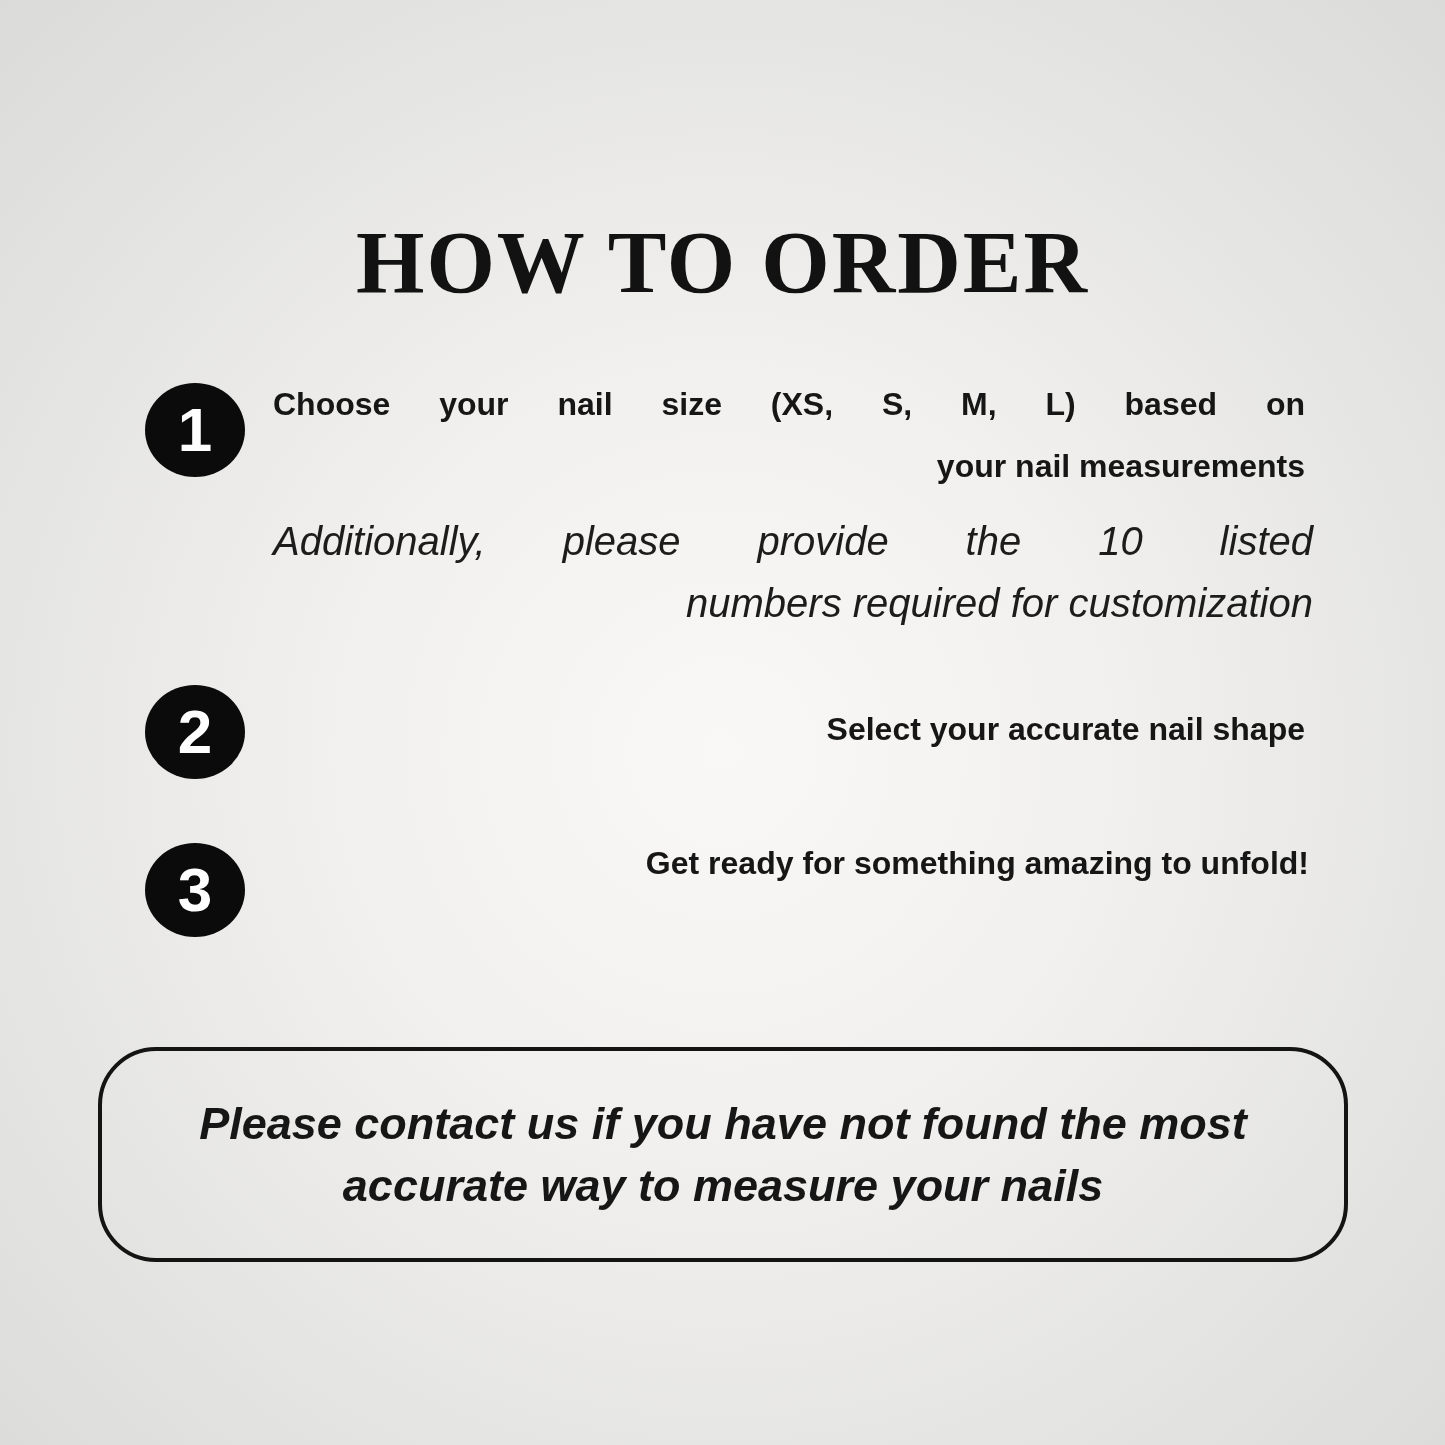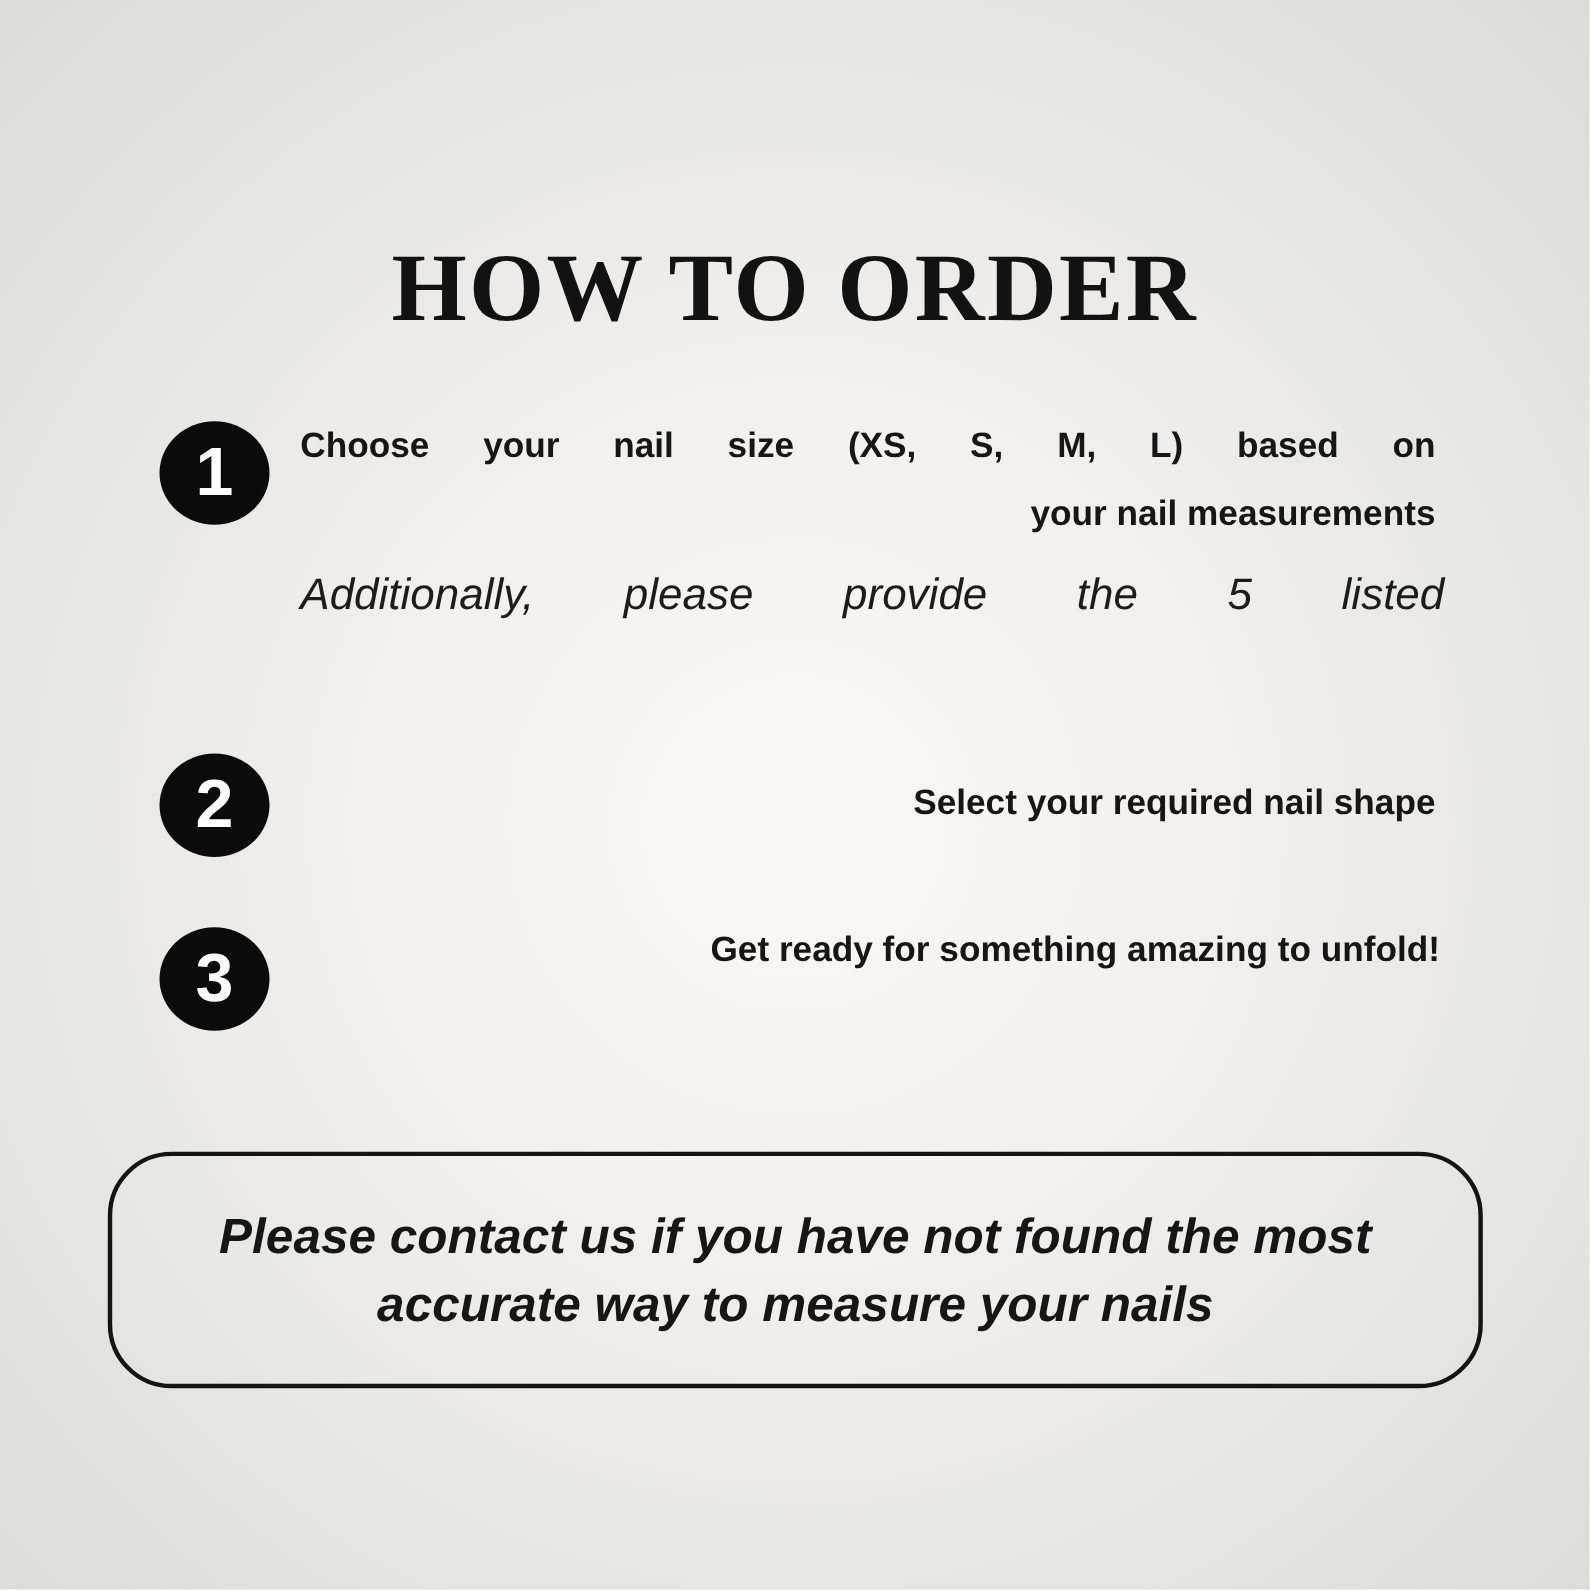--- a/index.html
+++ b/index.html
@@ -114,28 +114,29 @@
 <div class="page-title">HOW TO ORDER</div>
 
 <div class="step-badge" id="badge-1">
   <span>1</span>
 </div>
 <div class="step-heading" id="heading-1">
   <span class="justify-line">Choose your nail size (XS, S, M, L) based on</span>
   <span class="plain-line">your nail measurements</span>
 </div>
 <div class="step-note">
-  <span class="justify-line">Additionally, please provide the 5 listed</span>
+  <span class="justify-line">Additionally, please provide the 10 listed</span>
+  <span class="plain-line">numbers required for customization</span>
 </div>
 
 <div class="step-badge" id="badge-2">
   <span>2</span>
 </div>
 <div class="step-heading" id="heading-2">
-  <span class="plain-line">Select your required nail shape</span>
+  <span class="plain-line">Select your accurate nail shape</span>
 </div>
 
 <div class="step-badge" id="badge-3">
   <span>3</span>
 </div>
 <div class="step-heading" id="heading-3">
   <span class="plain-line">Get ready for something amazing to unfold!</span>
 </div>
 
 <div class="contact-box">

